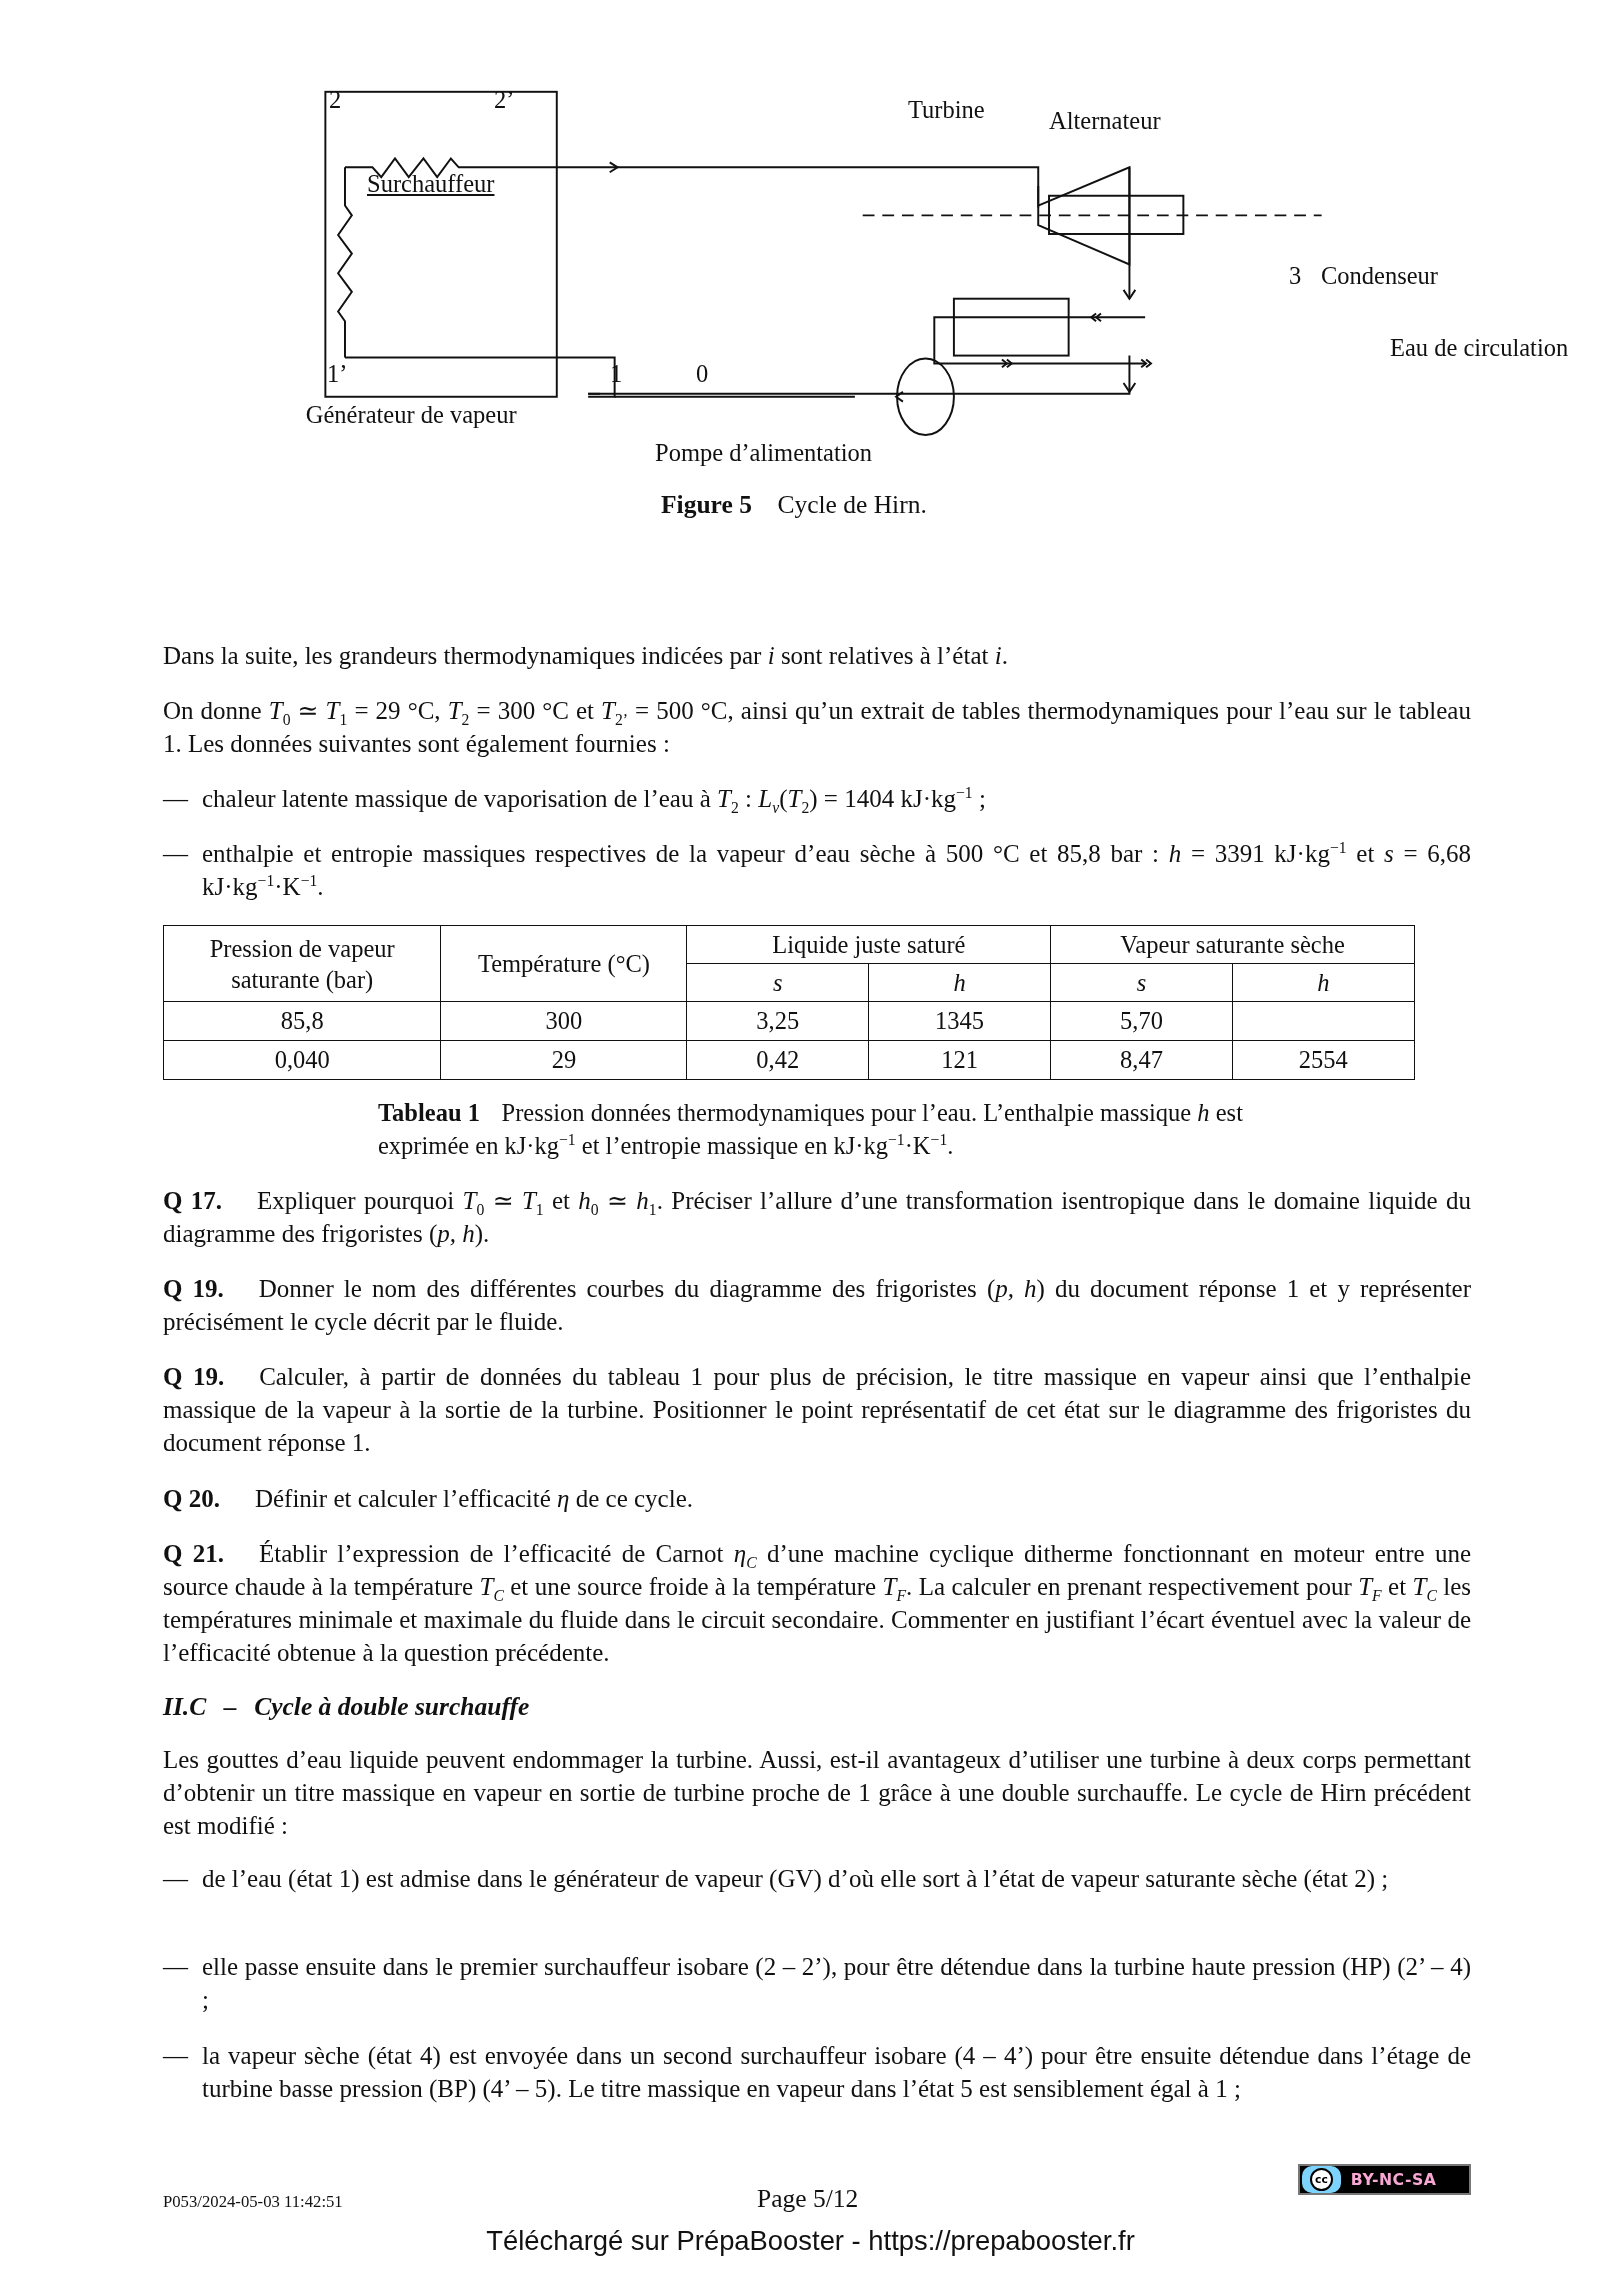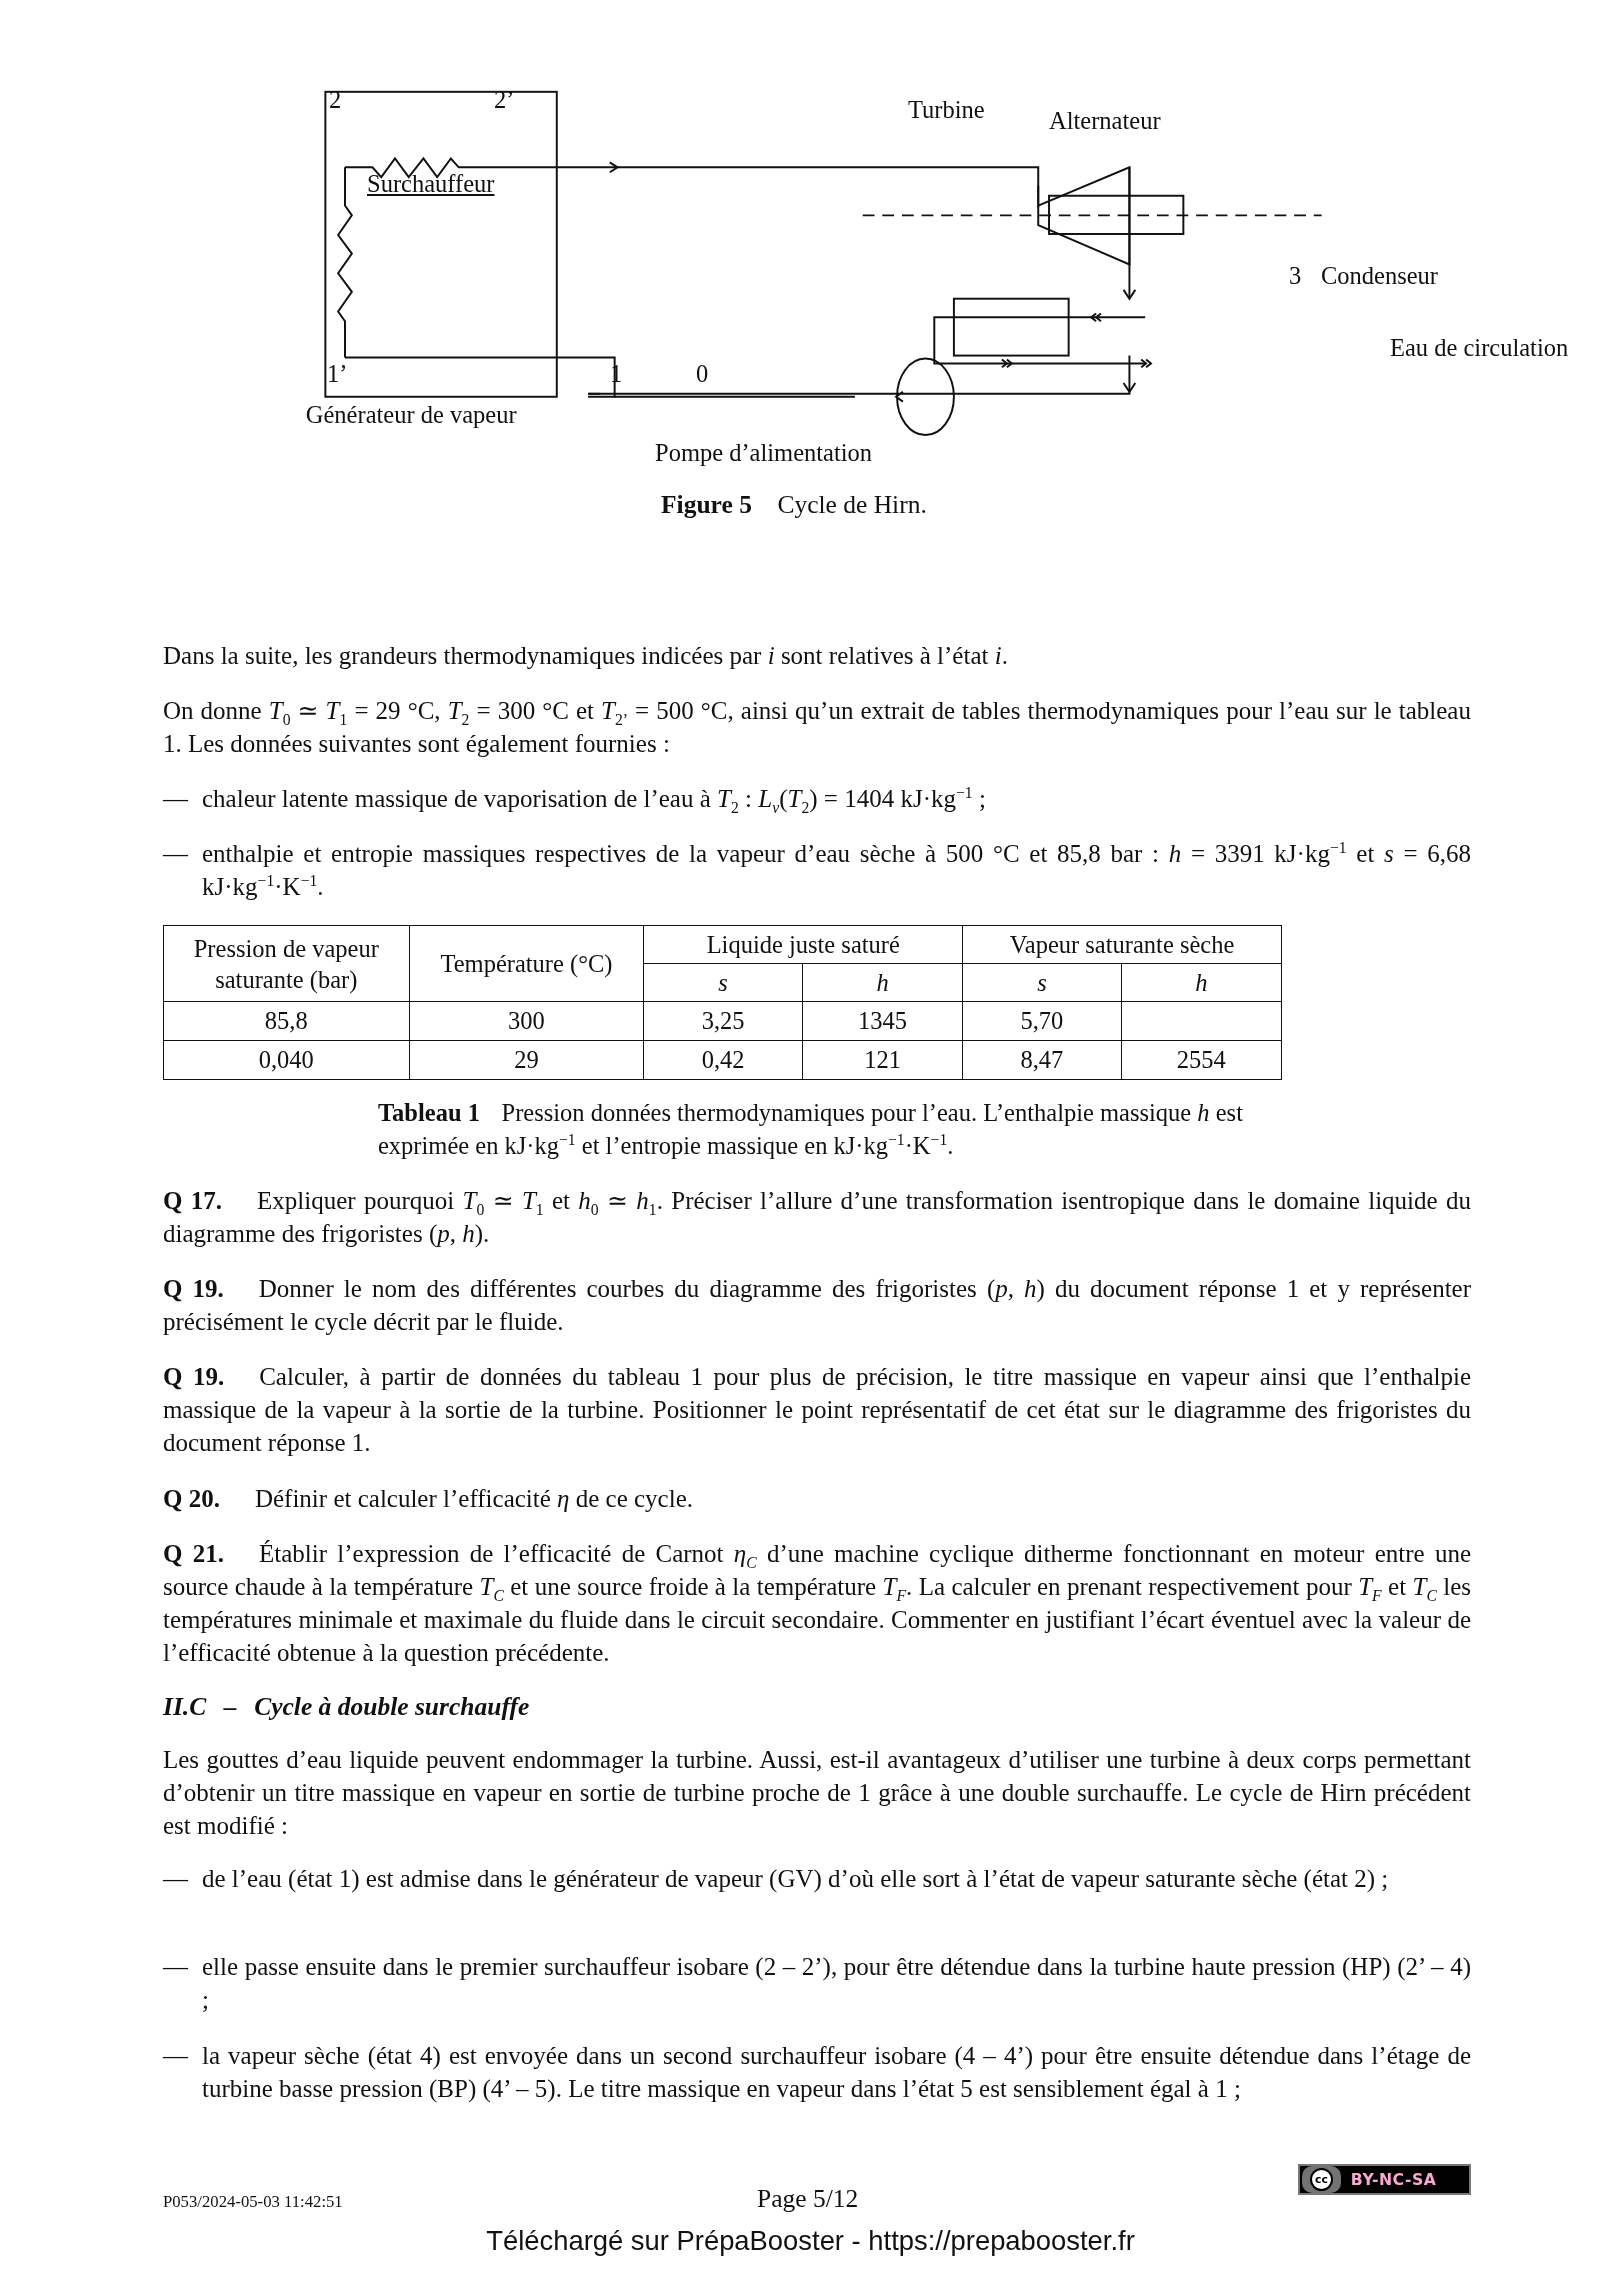--- a/index.html
+++ b/index.html
@@ -25,21 +25,21 @@
   .item .dash { position: absolute; left: 0; top: 0; }
   .item .body { margin-left: 39px; display: block; }
 
   .q { position: absolute; left: 163px; width: 1308px; font-family: "Liberation Serif", serif; font-size: 25px; line-height: 33px; text-align: justify; }
   .q .qnum { font-weight: bold; margin-right: 35px; }
   i.m { font-style: italic; }
   sub, sup { font-size: 15.7px; line-height: 0; }
 
   
   #thermo-table {
-    position: absolute; left: 163px; top: 925px; width: 1119px;
+    position: absolute; left: 163px; top: 925px; width: 1252px;
     border-collapse: collapse; font-family: "Liberation Serif", serif; font-size: 24.5px; padding-left: 12px;
   }
   #thermo-table td, #thermo-table th {
     border: 1.5px solid #111; text-align: center; font-weight: normal; padding: 0 3.9px;
   }
   #thermo-table .h1 td { height: 37px; }
   #thermo-table .h2 td { height: 37px; }
   #thermo-table .r td { height: 38px; }
   #table-caption {
     position: absolute; left: 378px; top: 1096px; width: 902px;
@@ -50,21 +50,21 @@
   #section-heading { position: absolute; left: 163px; top: 1692px; font-family: "Liberation Serif", serif; font-size: 25.5px; font-style: italic; font-weight: bold; }
   #section-heading .sep { margin: 0 17.6px; }
 
   #footer-id { position: absolute; left: 163px; top: 2192px; font-family: "Liberation Serif", serif; font-size: 16.7px; }
   #footer-page { position: absolute; left: 757px; top: 2184px; font-family: "Liberation Serif", serif; font-size: 25.5px; }
   #license-badge {
     position: absolute; left: 1298px; top: 2164px; width: 173px; height: 31px;
     background: #000; border: 2px solid #777; box-sizing: border-box; display: flex; align-items: center;
   }
   #license-badge .cc {
-    width: 39px; height: 27.4px; margin-left: 2px; background: #737373; display: flex; align-items: center; justify-content: center; border-radius: 10px;
+    width: 39px; height: 27.4px; margin-left: 2px; background: #7dd3fc; display: flex; align-items: center; justify-content: center; border-radius: 10px;
   }
   #license-badge .cc span {
     width: 23.5px; height: 23.5px; border-radius: 50%; background: #fff; border: 2px solid #000; box-sizing: border-box;
     font-family: "DejaVu Sans", sans-serif; font-weight: bold; font-size: 10.8px; display: flex; align-items: center; justify-content: center; color: #000;
   }
   #license-badge .lbl { color: #f9a8d4; font-family: "DejaVu Sans", sans-serif; font-weight: bold; font-size: 15.7px; margin-left: 9.8px; letter-spacing: 0.5px; }
   #download-note { position: absolute; left: 0; width: 1621px; top: 2225px; text-align: center; font-family: "Liberation Sans", sans-serif; font-size: 27.4px; }
 </style>
 </head>
 <body>

